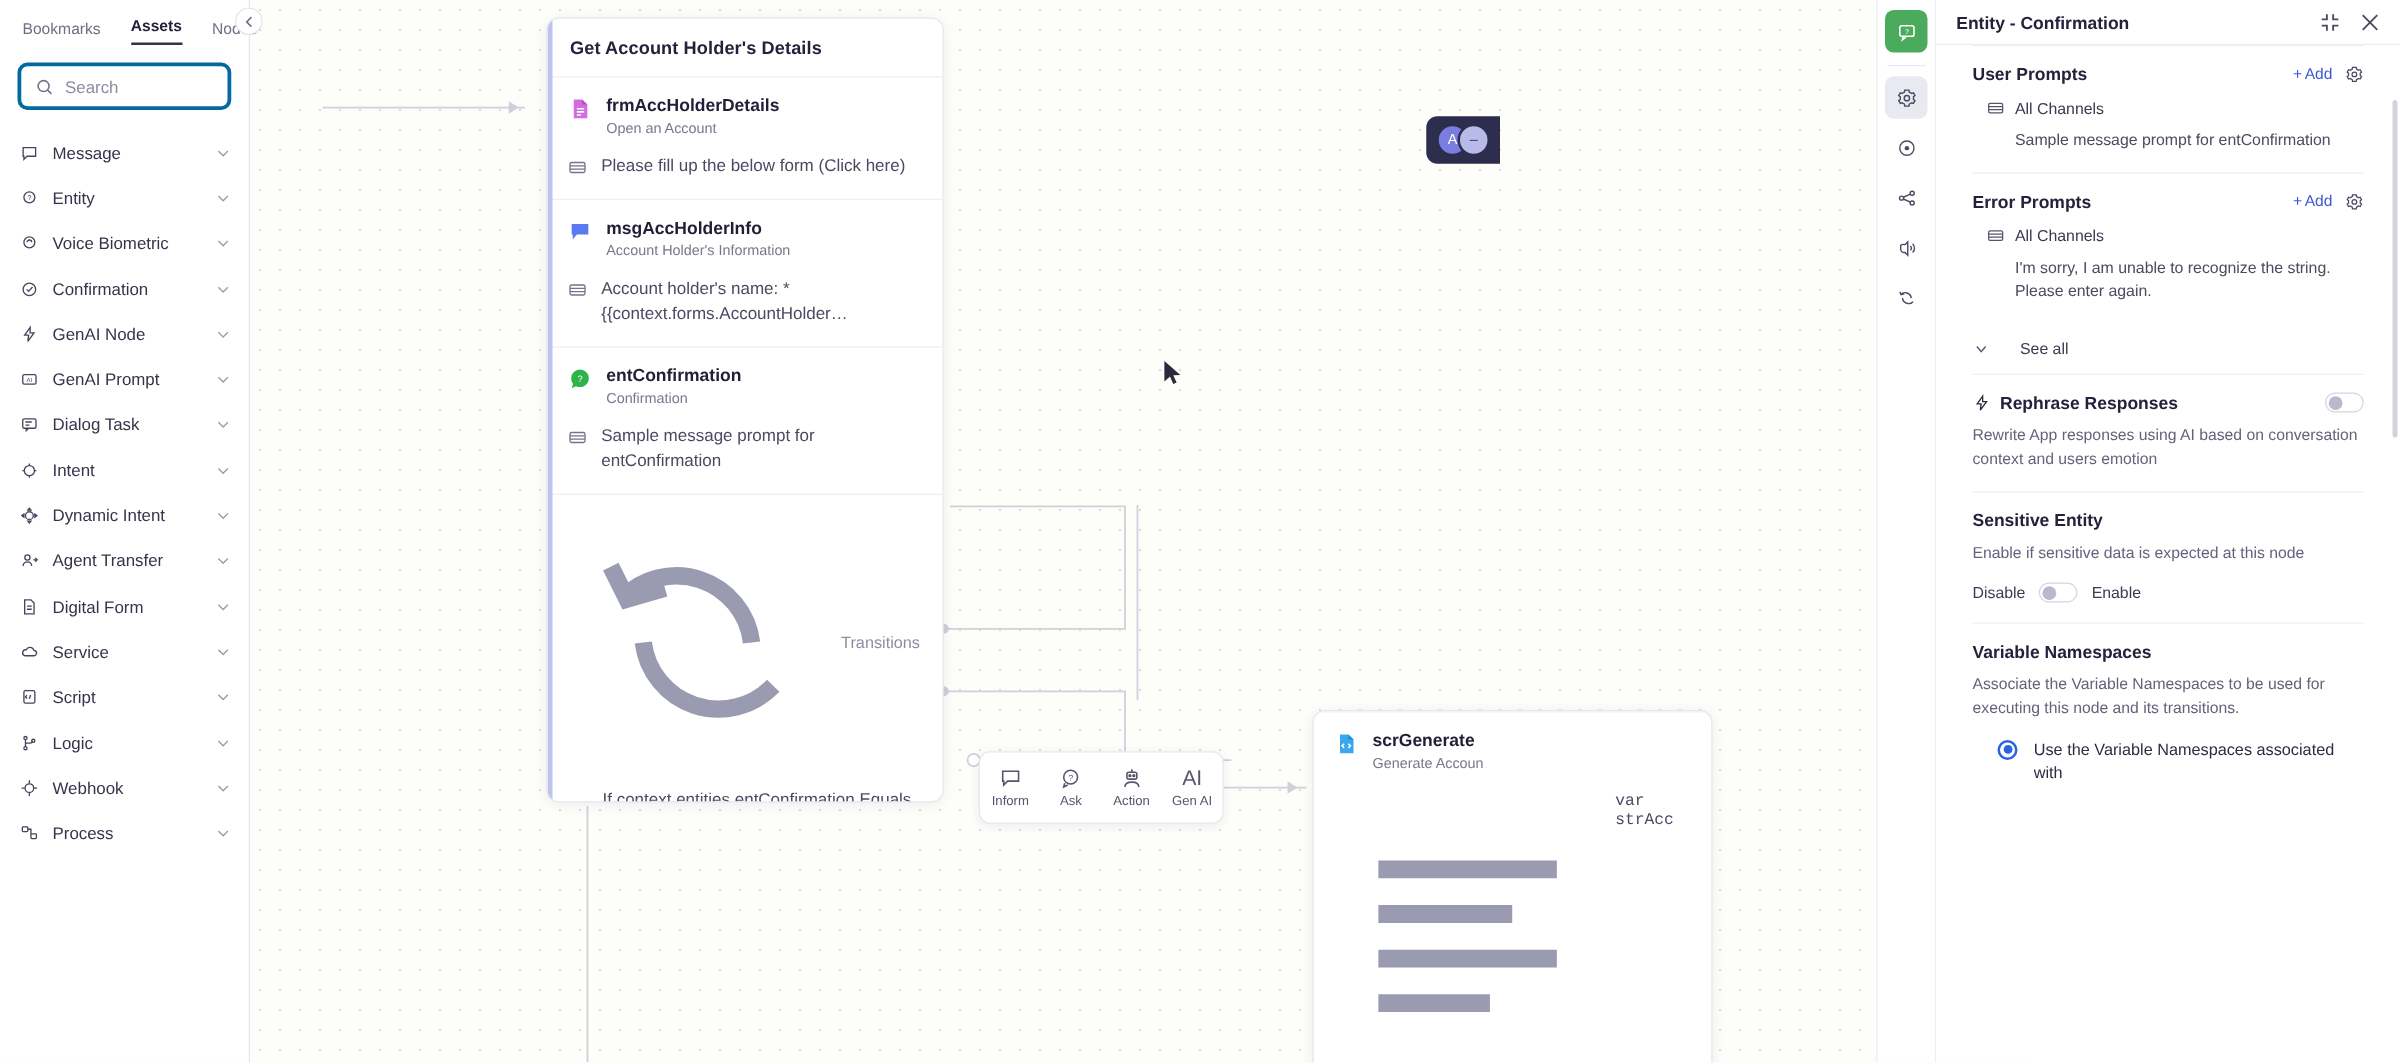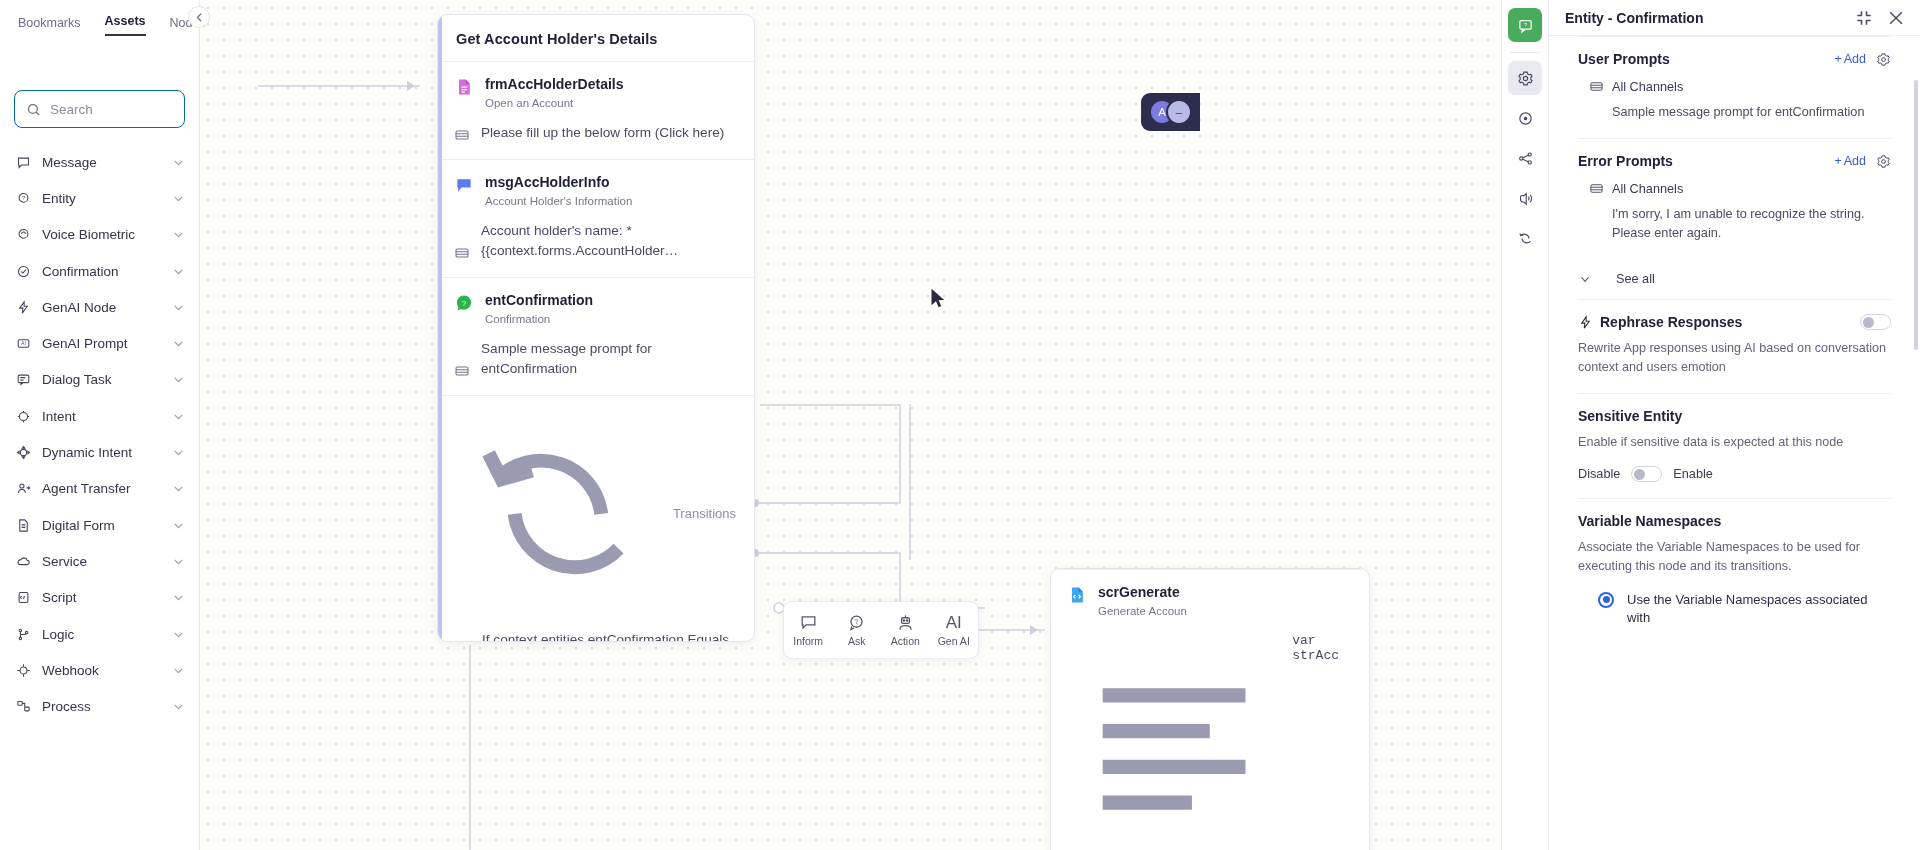--- a/index.html
+++ b/index.html
@@ -38,22 +38,22 @@
   .collapse-btn {
     position: absolute; right: -11px; top: 6px;
     width: 22px; height: 22px; border-radius: 50%;
     background: #fff; border: 1px solid #e4e4ee;
     display: flex; align-items: center; justify-content: center;
     cursor: pointer; z-index: 30; color: #6b6b85;
   }
   .search-wrap { padding: 14px 14px 8px 14px; }
   .search-box {
     display: flex; align-items: center; gap: 9px;
-    height: 38px; border: 1px solid #0369a1; border-radius: 8px;
-    padding: 0 11px; background: #fff; margin-top: 40px;
+    height: 38px; border: 3px solid #0369a1; border-radius: 8px;
+    padding: 0 11px; background: #fff;
   }
   .search-box input {
     border: 0; outline: 0; font-size: 13.5px; color: #3a3a50;
     width: 100%; background: transparent; font-family: inherit;
   }
   .search-box input::placeholder { color: #8b8ba1; }
   .nav-list { flex: 1; overflow: hidden; padding-top: 8px; }
   .nav-item {
     display: flex; align-items: center; gap: 11px;
     height: 36.3px; padding: 0 14px 0 16px; cursor: pointer;
@@ -78,21 +78,21 @@
   .card-title {
     font-size: 14.5px; font-weight: 700; color: #22223a;
     padding: 16px 18px 14px 18px; letter-spacing: .1px;
   }
   .section { padding: 14px 18px 16px 16px; border-top: 1px solid #ededf4; }
   .sec-head { display: flex; gap: 11px; align-items: flex-start; }
   .sec-icon { width: 20px; height: 20px; flex: none; margin-top: 1px; }
   .sec-name { font-size: 14px; font-weight: 700; color: #1f1f36; line-height: 1.2; }
   .sec-sub { font-size: 11.5px; color: #77778e; margin-top: 4px; }
   .sec-row {
-    display: flex; gap: 11px; align-items: flex-end; margin-top: 14px;
+    display: flex; gap: 11px; align-items: flex-start; margin-top: 14px;
   }
   .sec-row .msg-ico { width: 16px; height: 16px; flex: none; margin-top: 3px; color: #73738c; }
   .sec-row .txt { font-size: 13.6px; color: #4a4a62; line-height: 1.48; }
   .trans-head { display: flex; gap: 11px; align-items: center; }
   .trans-head .t-label { font-size: 13px; color: #8d8da4; }
   .trans-item {
     font-size: 13.6px; color: #4a4a62; line-height: 1.47;
     padding: 12px 0 12px 28px; border-bottom: 1px solid #f0f0f6;
   }
   .trans-item:last-child { border-bottom: 0; }

